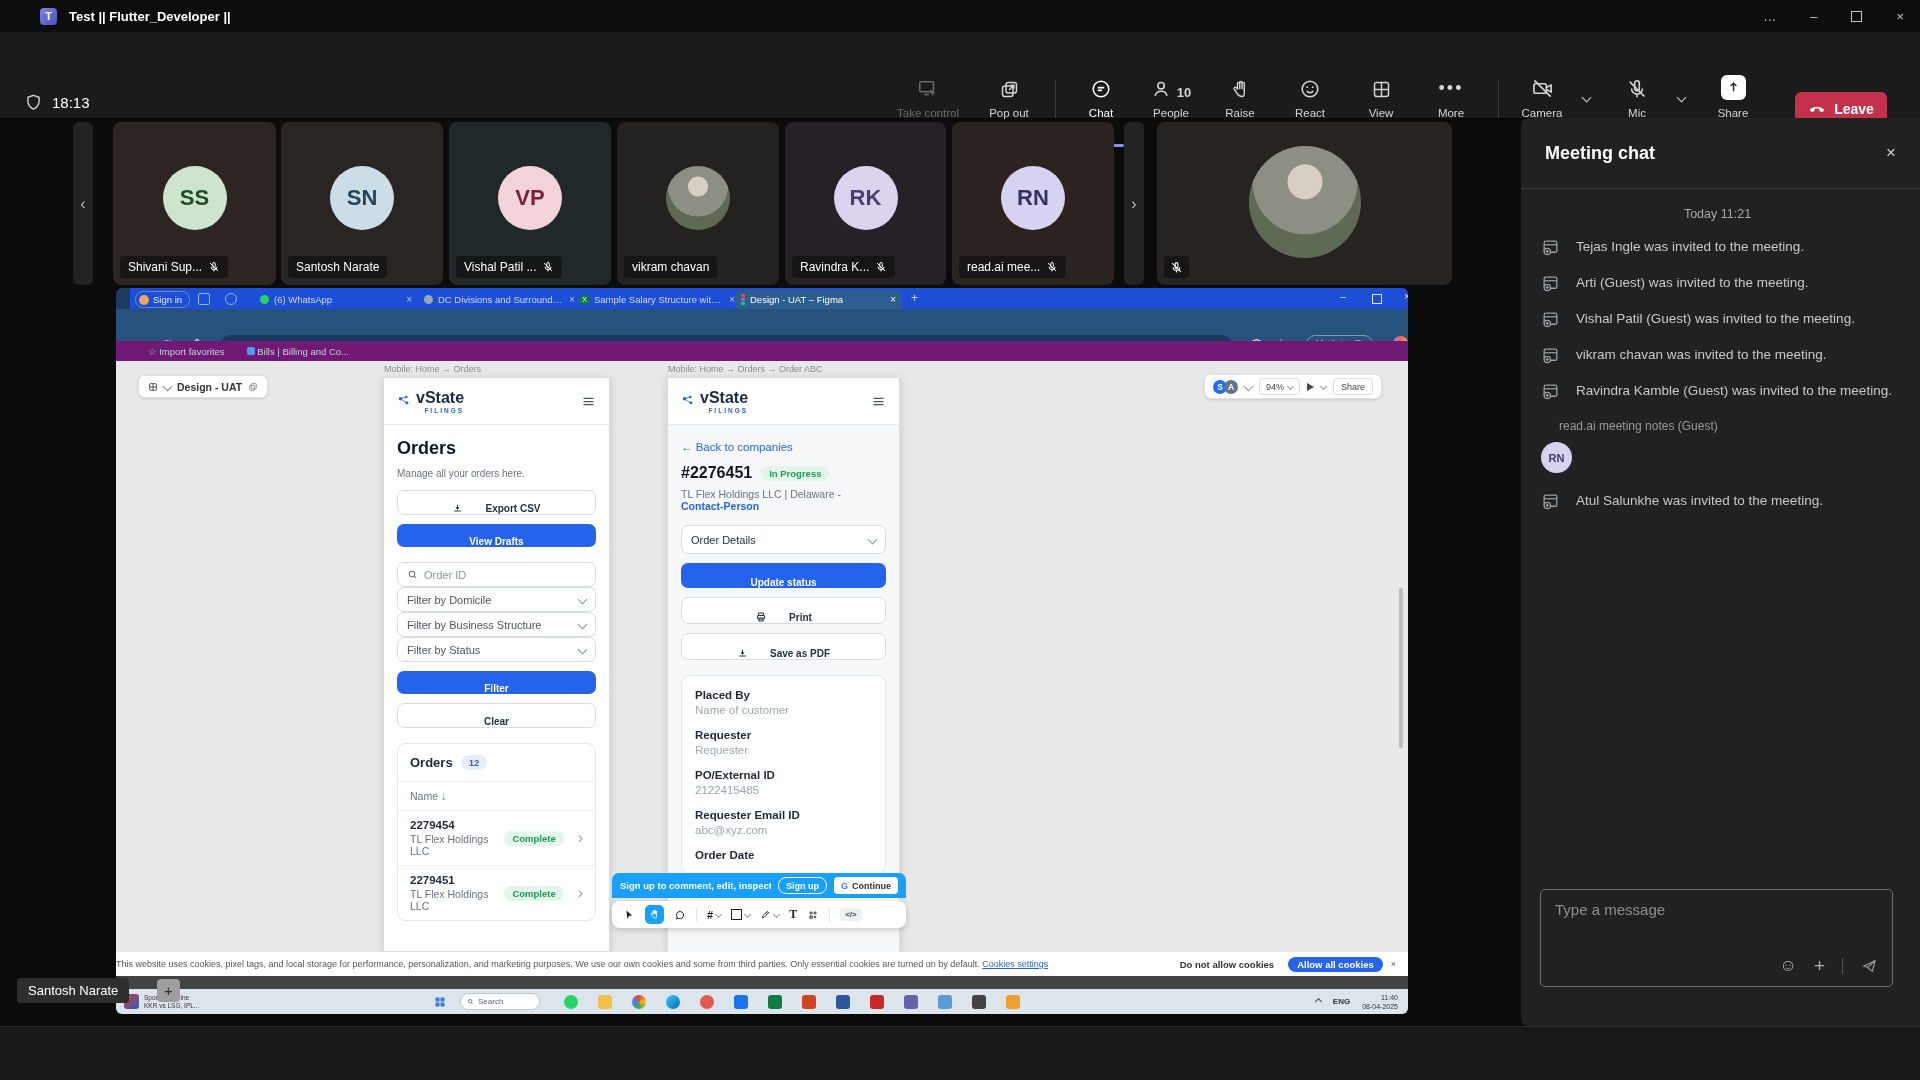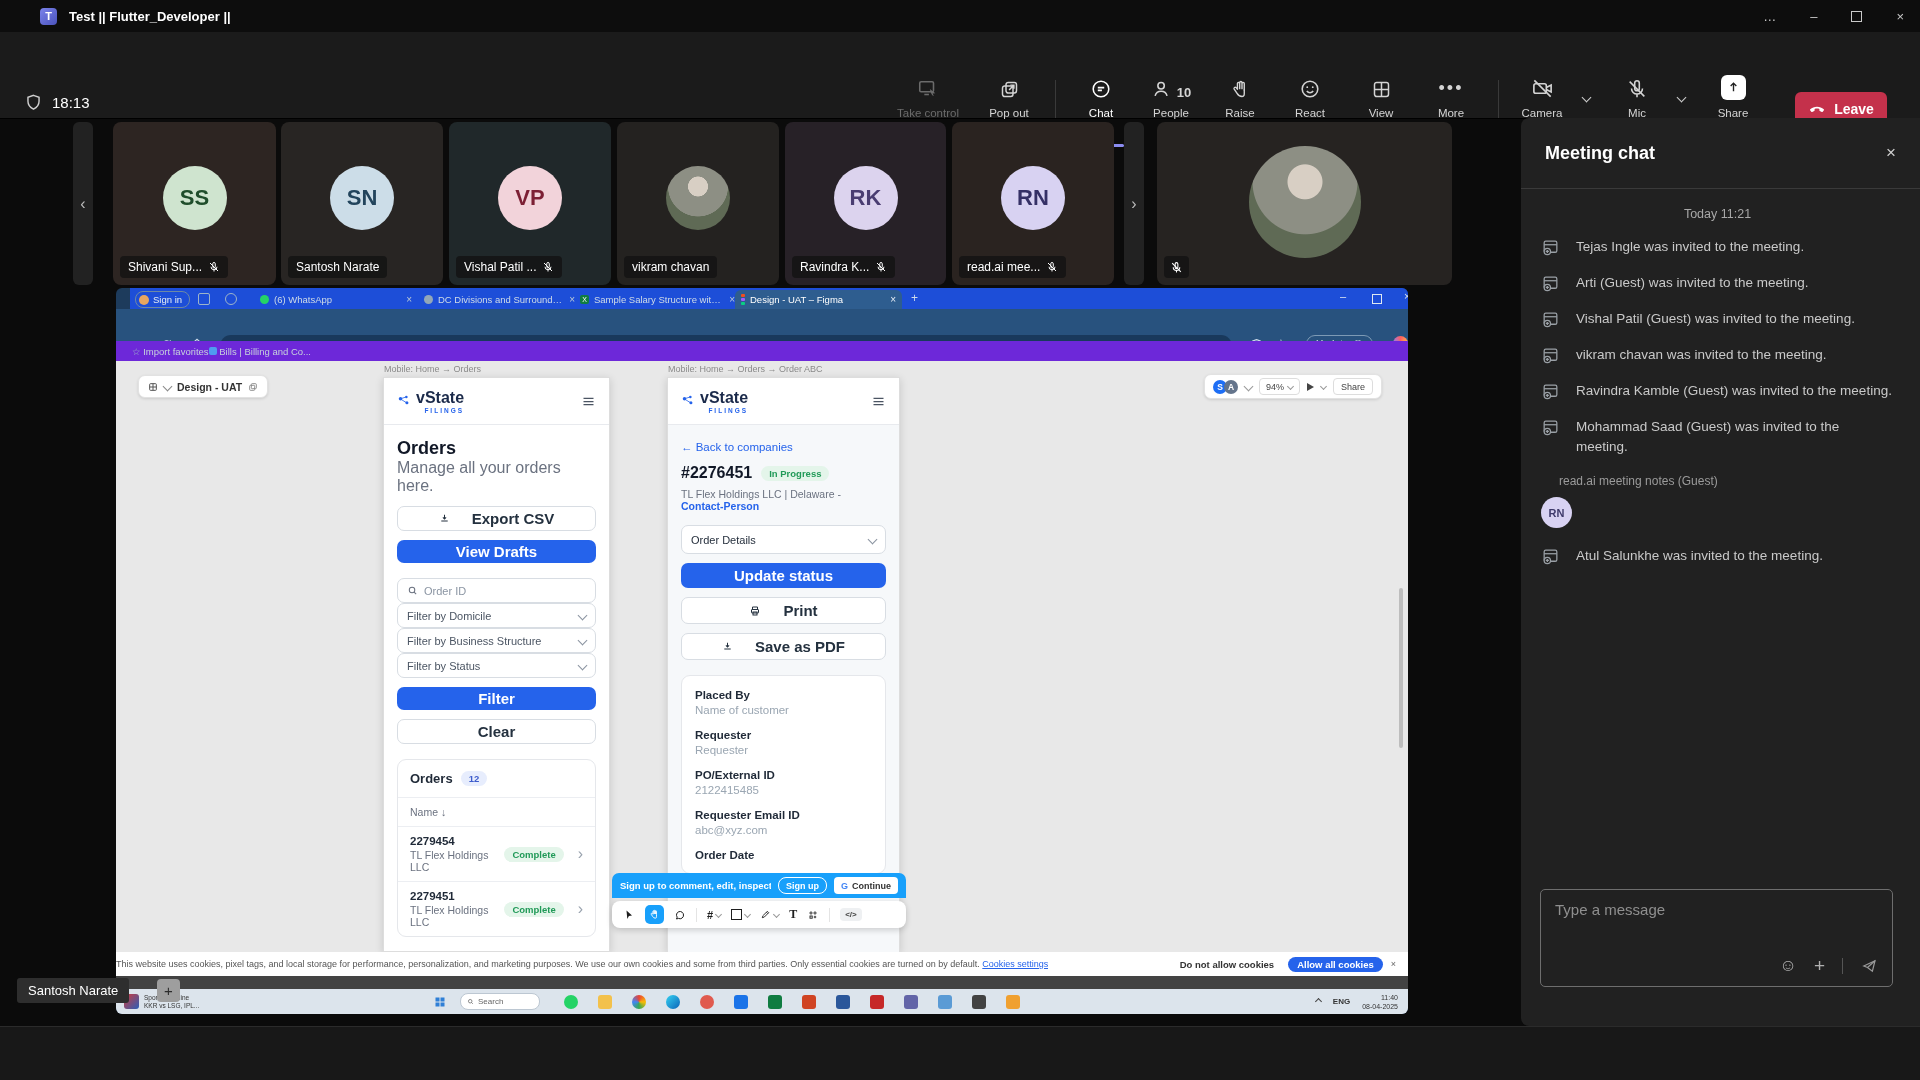--- a/index.html
+++ b/index.html
@@ -30,28 +30,28 @@
   .photo-av{background:radial-gradient(circle at 50% 32%,#d8cfc4 18%,#8d8f84 19% 55%,#5f6a55 56%);}
   
   .share{position:absolute;left:116px;top:288px;width:1292px;height:726px;border-radius:6px;overflow:hidden;background:#1d3b5c}
   .tabstrip{position:absolute;left:14px;top:0;width:1292px;height:21px;background:#1d4ed8;display:flex;align-items:center}
   .signin{position:absolute;left:5px;top:3px;height:15px;border:1px solid #6d89a5;border-radius:8px;display:flex;align-items:center;gap:4px;padding:0 7px 0 3px;color:#e8eef4;font-size:9.5px}
   .tab{position:absolute;top:2px;height:19px;border-radius:6px 6px 0 0;display:flex;align-items:center;gap:5px;padding:0 6px;font-size:9.5px;color:#cfdbe7;overflow:hidden}
   .tab .ttl{flex:1;white-space:nowrap;overflow:hidden;text-overflow:ellipsis}
   .tab .x{font-size:10px;color:#b9c8d6}
   .urlrow{position:absolute;left:0;top:21px;width:1292px;height:32px;background:#28527e;display:flex;align-items:center}
   .urlfield{position:absolute;left:104px;top:26px;width:1012px;height:22px;background:#19395c;border-radius:11px;display:flex;align-items:center;color:#c9d6e2;font-size:10.5px}
-  .bkmrow{position:absolute;left:0;top:53px;width:1292px;height:20px;background:#6d28d9;display:flex;align-items:center;font-size:9.5px;color:#c6d1dc;padding-left:16px;box-sizing:border-box}
+  .bkmrow{position:absolute;left:0;top:53px;width:1292px;height:20px;background:#701a75;display:flex;align-items:center;font-size:9.5px;color:#c6d1dc;gap:22px;padding-left:32px;box-sizing:border-box}
   .viewport{position:absolute;left:0;top:73px;width:1292px;height:591px;background:#e8e8e8;overflow:hidden}
   .figpill{position:absolute;background:#fff;border:1px solid #e2e2e2;border-radius:7px;box-shadow:0 1px 3px rgba(0,0,0,.12);display:flex;align-items:center}
   .framelabel{position:absolute;font-size:9px;color:#8a8a8a}
   .phone{position:absolute;background:#fff;border:1px solid #ddd;box-shadow:0 2px 8px rgba(0,0,0,.15);box-sizing:border-box}
   .phead{height:46px;display:flex;align-items:center;justify-content:space-between;padding:0 13px;border-bottom:1px solid #e8eaee}
   .pbody{padding:4px 13px 7px}
-  .pbtn{height:23px;border:1px solid #d8dde3;border-radius:7px;display:flex;align-items:center;justify-content:center;gap:22px;font-size:15px;font-weight:700;color:#24313f;margin-top:9px;background:#fff}
+  .pbtn{height:23px;border:1px solid #d8dde3;border-radius:7px;display:flex;align-items:flex-end;justify-content:center;gap:22px;font-size:10px;font-weight:700;color:#24313f;margin-top:9px;background:#fff}
   .pbtn.primary{border:none;color:#fff}
   .pselect{height:23px;border:1px solid #d8dde3;border-radius:7px;display:flex;align-items:center;padding:0 9px;font-size:11px;color:#4b5563;justify-content:space-between;background:#fff}
   .pcard{border:1px solid #e5e7eb;border-radius:9px;margin-top:15px;background:#fff;overflow:hidden}
   .badge{border-radius:9px;padding:2px 8px;font-size:9.5px;font-weight:700}
   .vlogo{display:flex;align-items:center;gap:5px}
   .vword{font-size:16px;font-weight:700;color:#1b2a4a;line-height:13px}
   .vsub{font-size:6.5px;font-weight:800;color:#2563eb;letter-spacing:2px;text-align:right}
   .fieldlbl{font-size:11.5px;font-weight:700;color:#1f2937}
   .fieldval{font-size:11.5px;color:#9aa6b2;margin-top:3px}
   .fsep{width:1px;height:14px;background:#e4e4e4}
@@ -394,21 +394,21 @@
               <path d="M7.5 9.5l8 5M8 7.5l6.5-2" stroke="#2563eb" stroke-width="1.4"></path>
             </svg>
           <span><span class="vword">vState</span><div class="vsub">FILINGS</div></span>
         </span>
         <svg width="15" height="15" viewBox="0 0 24 24" fill="none" stroke="#4b5563" stroke-width="2">
             <path d="M4 7h16M4 12h16M4 17h16"></path>
           </svg>
       </div>
       <div class="pbody">
         <div style="font-size:18px;font-weight:800;color:#111827;margin-top:9px">Orders</div>
-        <div style="font-size:16px;color:#6b7280;margin-top:0">Manage all your orders here.</div>
+        <div style="font-size:10px;color:#6b7280;margin-top:9px">Manage all your orders here.</div>
         <div class="pbtn" style="margin-top:11px">
           <svg width="11" height="11" viewBox="0 0 24 24" fill="none" stroke="#24313f" stroke-width="2.2">
               <path d="M12 4v9M8.5 9.5L12 13l3.5-3.5M5 17.5h14"></path>
             </svg>
           <span>Export CSV</span>
         </div>
         <div class="pbtn primary" style="background-color: rgb(37, 99, 235);">
             <span>View Drafts</span>
           </div>
         <div class="pselect" style="margin-top:15px;color:#8b95a3">
@@ -691,29 +691,20 @@
       </div>
     <div class="sysmsg">
         <svg width="19" height="19" viewBox="0 0 24 24" fill="none" stroke="currentColor" stroke-width="1.6">
           <rect x="4" y="4" width="16" height="14" rx="2"></rect>
           <path d="M4 8.5h16"></path>
           <circle cx="8" cy="17" r="4" fill="#212121"></circle>
           <path d="M8 15v4M6 17h4"></path>
         </svg>
         <span>Ravindra Kamble (Guest) was invited to the meeting.</span>
       </div>
-    <div class="sysmsg">
-        <svg width="19" height="19" viewBox="0 0 24 24" fill="none" stroke="currentColor" stroke-width="1.6">
-          <rect x="4" y="4" width="16" height="14" rx="2"></rect>
-          <path d="M4 8.5h16"></path>
-          <circle cx="8" cy="17" r="4" fill="#212121"></circle>
-          <path d="M8 15v4M6 17h4"></path>
-        </svg>
-        <span>Mohammad Saad (Guest) was invited to the meeting.</span>
-      </div>
     <div style="margin:18px 0 5px 18px;font-size:12px;color:#9b9b9b">read.ai meeting notes (Guest)</div>
     <div style="display:flex;align-items:flex-start;margin-left:0">
       <span style="width:31px;height:31px;border-radius:50%;background:#d8d2f2;color:#3f3a6b;font-size:11px;font-weight:700;display:flex;align-items:center;justify-content:center;flex:none;margin-top:4px">RN</span>
     </div>
     <div class="sysmsg" style="margin-top:18px">
         <svg width="19" height="19" viewBox="0 0 24 24" fill="none" stroke="currentColor" stroke-width="1.6">
           <rect x="4" y="4" width="16" height="14" rx="2"></rect>
           <path d="M4 8.5h16"></path>
           <circle cx="8" cy="17" r="4" fill="#212121"></circle>
           <path d="M8 15v4M6 17h4"></path>

